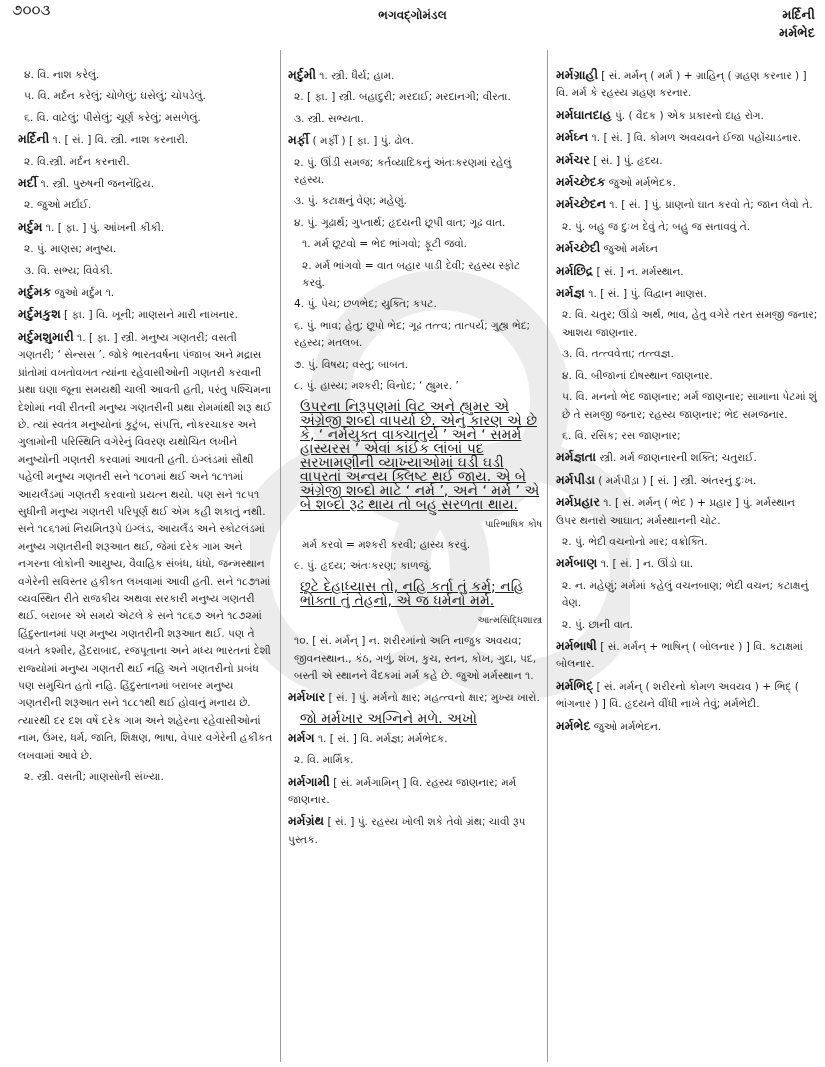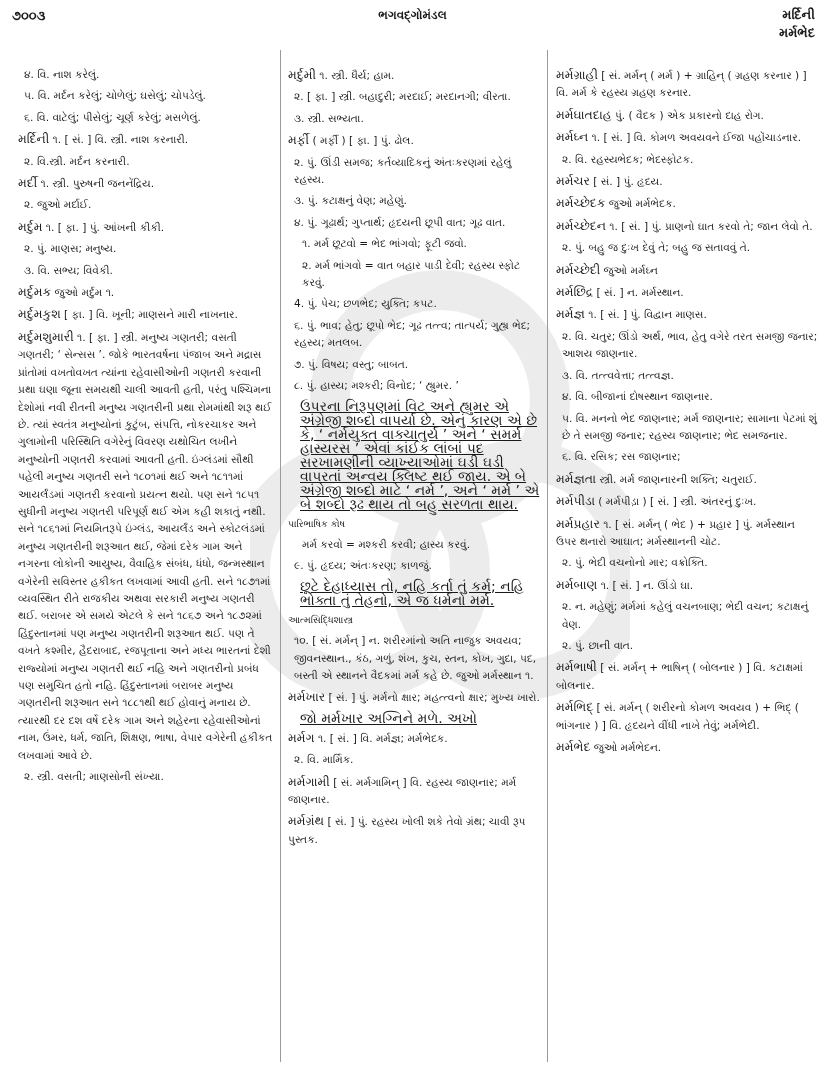--- a/index.html
+++ b/index.html
@@ -3,36 +3,36 @@
 <meta charset="utf-8">
 <style>
   * { box-sizing: border-box; margin: 0; padding: 0; }
   html, body { width: 825px; height: 1067px; background: #ffffff; overflow: hidden; }
   body { position: relative; font-family: "DejaVu Sans", sans-serif; color: #1a1a1a; }
   .watermark {
     position: absolute; left: 250px; top: 250px; width: 380px; height: 500px;
     pointer-events: none; opacity: 0.07;
   }
   .header { position: absolute; top: 0; left: 0; width: 825px; height: 48px; }
-  .page-num { position: absolute; left: 12px; top: 8px; font-size: 13px; font-weight: bold; }
+  .page-num { position: absolute; left: 12px; top: 1px; font-size: 15px; font-weight: normal; }
   .page-title { position: absolute; left: 0; width: 825px; top: 8px; text-align: center; font-size: 12px; font-weight: bold; }
   .guide-words { position: absolute; right: 10px; top: 6px; text-align: right; font-size: 13px; font-weight: bold; line-height: 18px; }
   .columns { position: absolute; top: 66px; left: 0; width: 825px; height: 1012px; }
   .col { position: absolute; top: 0; height: 1012px; overflow: hidden; font-size: 10.6px; line-height: 17.4px; }
   .col-1 { left: 18px; width: 258px; }
   .col-2 { left: 288px; width: 254px; }
   .col-3 { left: 556px; width: 262px; }
   .divider { position: absolute; top: 50px; width: 1px; height: 1012px; background: #9a9a9a; }
   .divider.d1 { left: 280px; }
   .divider.d2 { left: 547px; }
   .entry { margin-bottom: 4px; }
-  .hw { font-weight: normal; font-size: 12.4px; }
+  .hw { font-weight: bold; font-size: 12.4px; }
   .sense { padding-left: 6px; }
   .quote { padding-left: 12px; font-size: 14px; line-height: 14px; text-decoration: underline; }
-  .src { text-align: left; font-size: 9.5px; }
+  .src { text-align: right; font-size: 9.5px; }
   .idiom { padding-left: 14px; }
 </style>
 </head>
 <body>
 
 <svg class="watermark" viewBox="0 0 380 500">
   <g fill="none" stroke="#000" stroke-width="40">
     <circle cx="190" cy="150" r="110"></circle>
     <circle cx="110" cy="320" r="110"></circle>
     <circle cx="270" cy="320" r="110"></circle>
@@ -93,21 +93,20 @@
       <div class="entry quote">જો મર્મખાર અગ્નિને મળે.          અખો</div>
       <div class="entry"><span class="hw">મર્મગ</span><span> ૧. [ સં. ] વિ. મર્મજ્ઞ; મર્મભેદક.</span></div>
       <div class="entry sense">૨. વિ. માર્મિક.</div>
       <div class="entry"><span class="hw">મર્મગામી</span><span> [ સં. મર્મગામિન્ ] વિ. રહસ્ય જાણનાર; મર્મ જાણનાર.</span></div>
       <div class="entry"><span class="hw">મર્મગ્રંથ</span><span> [ સં. ] પું. રહસ્ય ખોલી શકે તેવો ગ્રંથ; ચાવી રૂપ પુસ્તક.</span></div>
     </div>
   <div class="col col-3">
       <div class="entry"><span class="hw">મર્મગ્રાહી</span><span> [ સં. મર્મન્ ( મર્મ ) + ગ્રાહિન્ ( ગ્રહણ કરનાર ) ] વિ. મર્મ કે રહસ્ય ગ્રહણ કરનાર.</span></div>
       <div class="entry"><span class="hw">મર્મઘાતદાહ</span><span> પું. ( વૈદક ) એક પ્રકારનો દાહ રોગ.</span></div>
       <div class="entry"><span class="hw">મર્મઘ્ન</span><span> ૧. [ સં. ] વિ. કોમળ અવયવને ઈજા પહોંચાડનાર.</span></div>
-      <div class="entry sense">૨. વિ. રહસ્યભેદક; ભેદસ્ફોટક.</div>
       <div class="entry"><span class="hw">મર્મચર</span><span> [ સં. ] પું. હૃદય.</span></div>
       <div class="entry"><span class="hw">મર્મચ્છેદક</span><span> જુઓ મર્મભેદક.</span></div>
       <div class="entry"><span class="hw">મર્મચ્છેદન</span><span> ૧. [ સં. ] પું. પ્રાણનો ઘાત કરવો તે; જાન લેવો તે.</span></div>
       <div class="entry sense">૨. પું. બહુ જ દુઃખ દેવું તે; બહુ જ સતાવવું તે.</div>
       <div class="entry"><span class="hw">મર્મચ્છેદી</span><span> જુઓ મર્મઘ્ન</span></div>
       <div class="entry"><span class="hw">મર્મછિદ્ર</span><span> [ સં. ] ન. મર્મસ્થાન.</span></div>
       <div class="entry"><span class="hw">મર્મજ્ઞ</span><span> ૧. [ સં. ] પું. વિદ્વાન માણસ.</span></div>
       <div class="entry sense">૨. વિ. ચતુર; ઊંડો અર્થ, ભાવ, હેતુ વગેરે તરત સમજી જનાર; આશય જાણનાર.</div>
       <div class="entry sense">૩. વિ. તત્ત્વવેત્તા; તત્ત્વજ્ઞ.</div>
       <div class="entry sense">૪. વિ. બીજાનાં દોષસ્થાન જાણનાર.</div>

